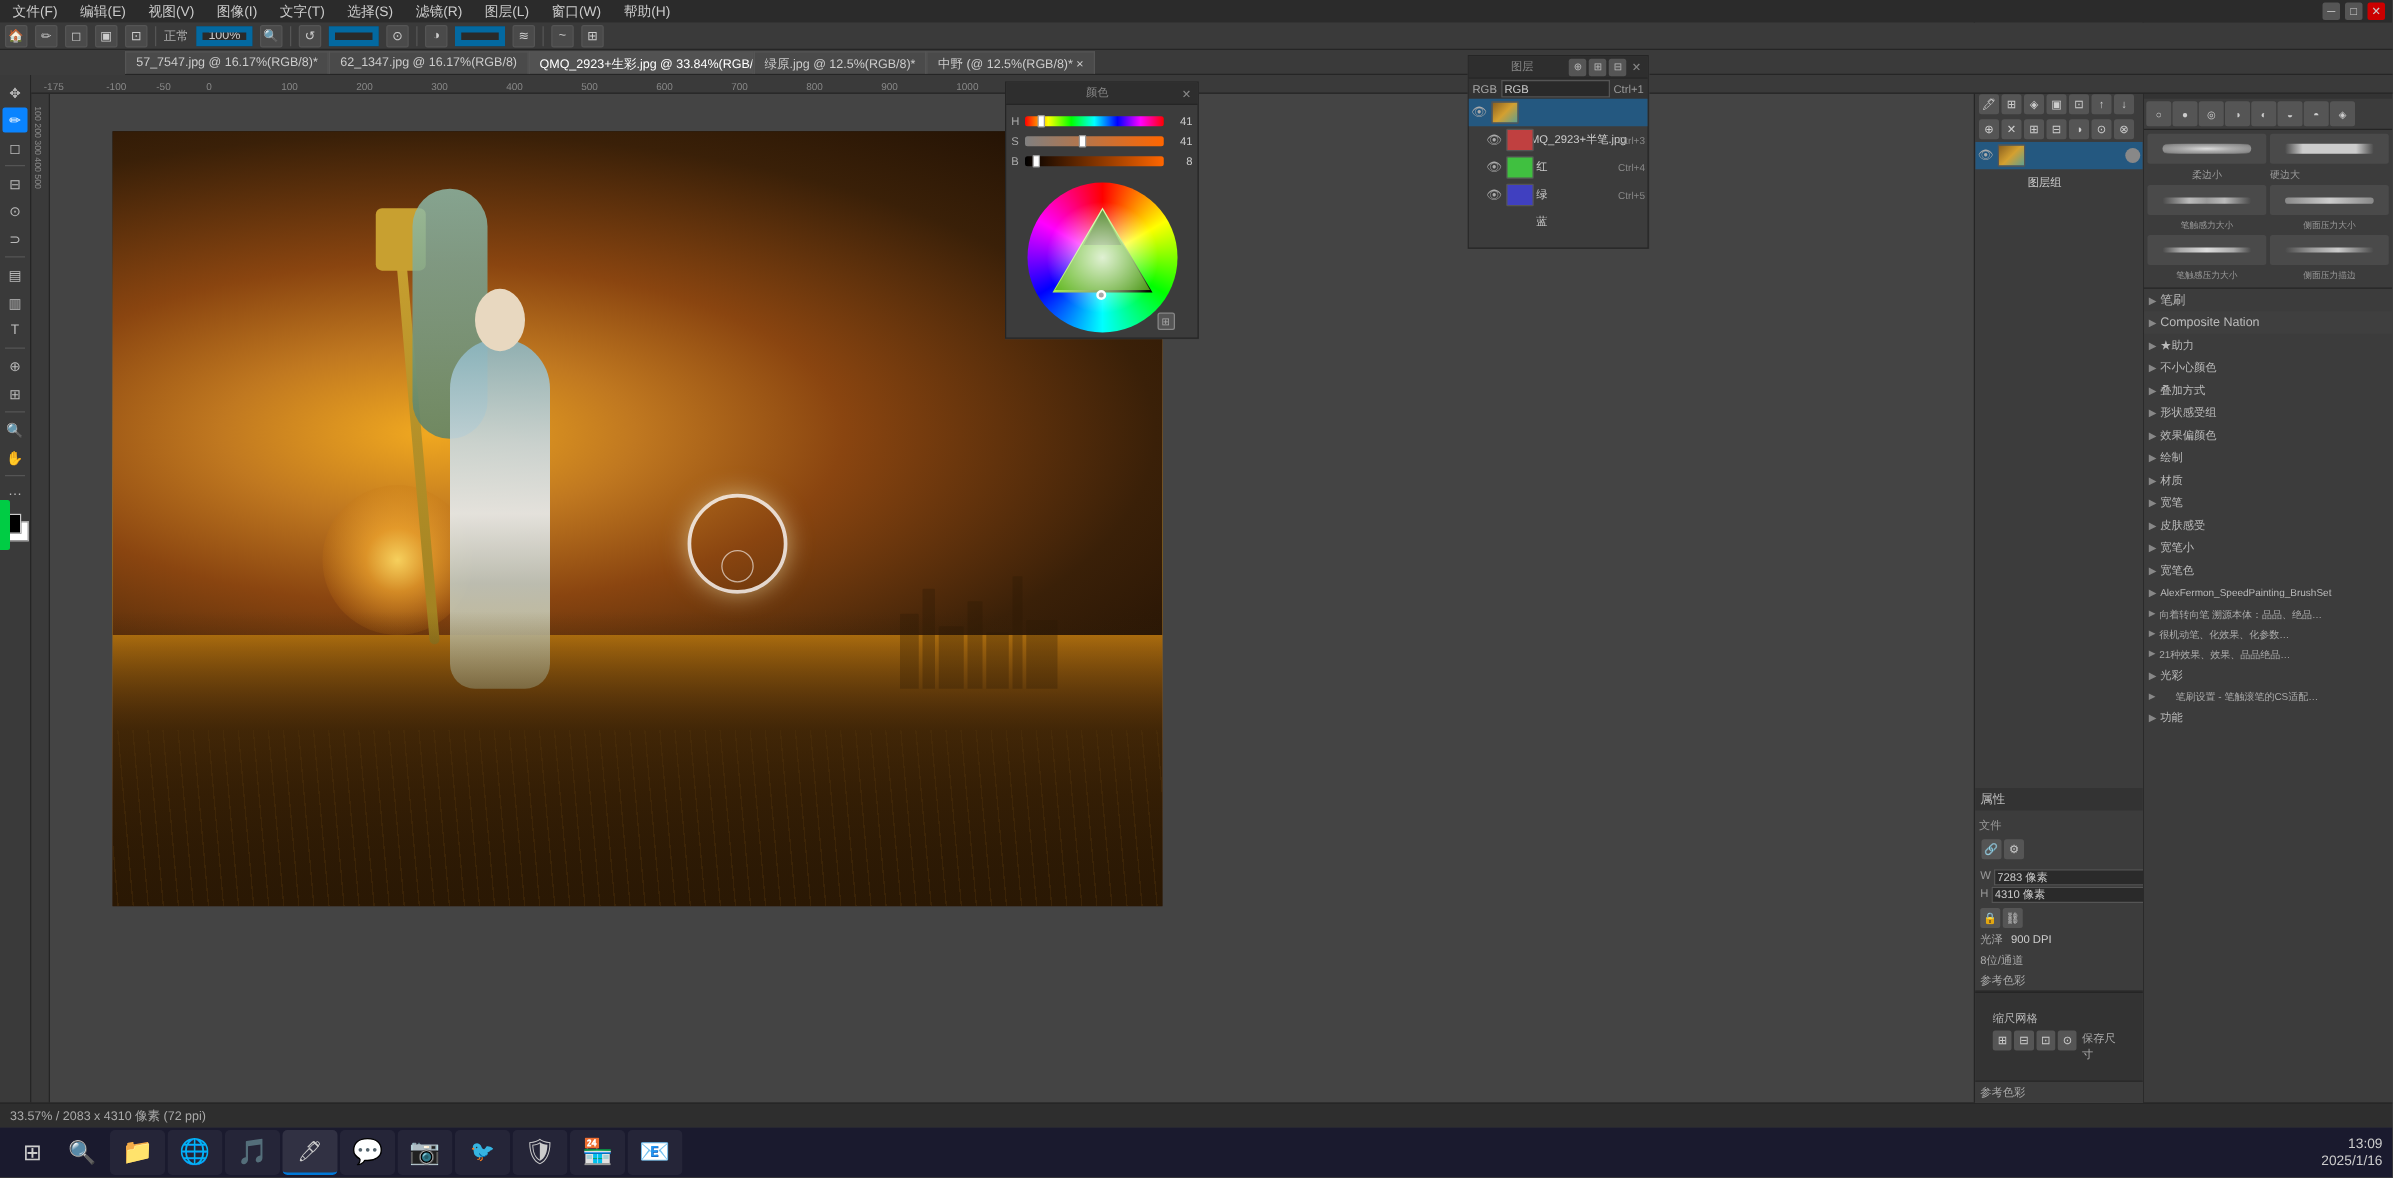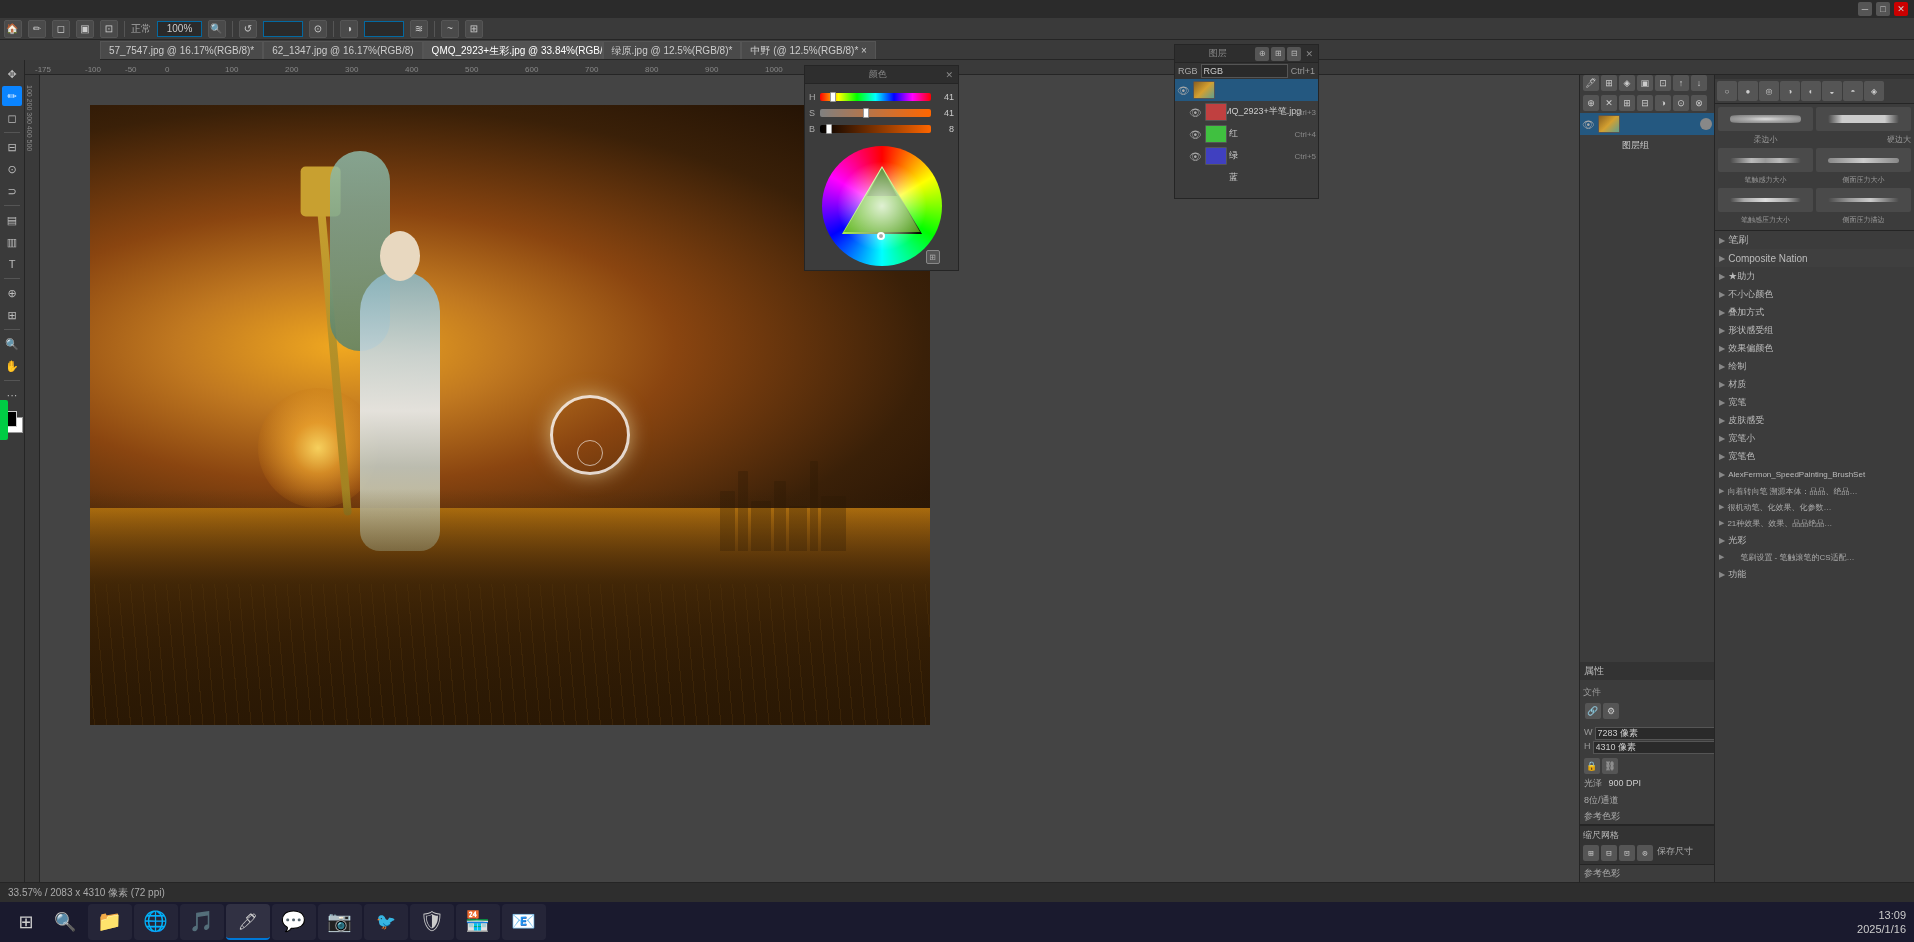--- a/index.html
+++ b/index.html
@@ -77,21 +77,21 @@
       border-radius: 2px;
       cursor: pointer;
       display: flex;
       align-items: center;
       justify-content: center;
       font-size: 10px;
       color: #ccc;
     }
     #toolbar .tb-input {
       background: #2a2a2a;
-      border: 1px solid #0369a1;
+      border: 5px solid #0369a1;
       color: #ccc;
       height: 16px;
       width: 40px;
       font-size: 10px;
       text-align: center;
       padding: 0 2px;
     }
     #toolbar .tb-separator {
       width: 1px;
       height: 16px;
@@ -712,20 +712,32 @@
       height: 40px;
       background: #00cc44;
       z-index: 300;
       border-radius: 0 2px 2px 0;
     }
   </style>
 </head>
 <body>
 
 <div id="title-bar">
+  <div class="menu-items">
+    <span class="menu-item">文件(F)</span>
+    <span class="menu-item">编辑(E)</span>
+    <span class="menu-item">视图(V)</span>
+    <span class="menu-item">图像(I)</span>
+    <span class="menu-item">文字(T)</span>
+    <span class="menu-item">选择(S)</span>
+    <span class="menu-item">滤镜(R)</span>
+    <span class="menu-item">图层(L)</span>
+    <span class="menu-item">窗口(W)</span>
+    <span class="menu-item">帮助(H)</span>
+  </div>
   <div class="window-controls">
     <div class="win-btn">─</div>
     <div class="win-btn">□</div>
     <div class="win-btn" style="background:#c00;">✕</div>
   </div>
 </div>
 
 <div id="toolbar">
   <div class="tb-btn">🏠</div>
   <div class="tb-btn">✏</div>
@@ -1032,21 +1044,21 @@
     </div>
     <div style="padding:2px 4px;font-size:9px;color:#aaa;">
       <span>8位/通道</span>
     </div>
 
     <div style="padding:1px 4px;font-size:9px;color:#aaa;display:flex;align-items:center;gap:2px;">
       <span>参考色彩</span>
     </div>
   </div>
 
-  <div style="padding:3px;border-top:1px solid #252525;background:#333;font-family:Liberation Mono, monospace;">
+  <div style="padding:14px;border-top:1px solid #252525;background:#333;">
     <div style="font-size:9px;color:#bbb;margin-bottom:3px;">缩尺网格</div>
     <div style="display:flex;gap:2px;">
       <div class="pi-btn">⊞</div>
       <div class="pi-btn">⊟</div>
       <div class="pi-btn">⊡</div>
       <div class="pi-btn">⊙</div>
       <span style="font-size:9px;color:#aaa;margin-left:2px;">保存尺寸</span>
     </div>
   </div>
 
@@ -1095,21 +1107,21 @@
       <div style="display:flex;gap:3px;margin-bottom:3px;">
         <div style="flex:1;height:24px;background:#4a4a4a;border-radius:2px;display:flex;align-items:center;justify-content:center;cursor:pointer;overflow:hidden;">
           <div style="width:75%;height:8px;border-radius:4px;background:radial-gradient(ellipse,#ddd 0%,#aaa 40%,#888 80%,transparent 100%);"></div>
         </div>
         <div style="flex:1;height:24px;background:#4a4a4a;border-radius:2px;display:flex;align-items:center;justify-content:center;cursor:pointer;overflow:hidden;">
           <div style="width:75%;height:8px;border-radius:2px;background:linear-gradient(90deg,transparent,#ccc 20%,#ccc 80%,transparent);"></div>
         </div>
       </div>
       <div style="font-size:8px;color:#999;display:flex;gap:3px;margin-bottom:3px;">
         <span style="flex:1;text-align:center;">柔边小</span>
-        <span style="flex:1;text-align:right;">硬边大</span>
+        <span style="flex:1;text-align:left;">硬边大</span>
       </div>
 
       <div style="display:flex;gap:3px;margin-bottom:3px;">
         <div style="flex:1;height:24px;background:#4a4a4a;border-radius:2px;display:flex;align-items:center;justify-content:center;cursor:pointer;">
           <div style="width:75%;height:5px;background:linear-gradient(90deg,transparent,#bbb 30%,#999 50%,#bbb 70%,transparent);border-radius:3px;"></div>
         </div>
         <div style="flex:1;height:24px;background:#4a4a4a;border-radius:2px;display:flex;align-items:center;justify-content:center;cursor:pointer;">
           <div style="width:75%;height:5px;background:linear-gradient(90deg,#888,#ccc 50%,#888);border-radius:3px;"></div>
         </div>
       </div>

